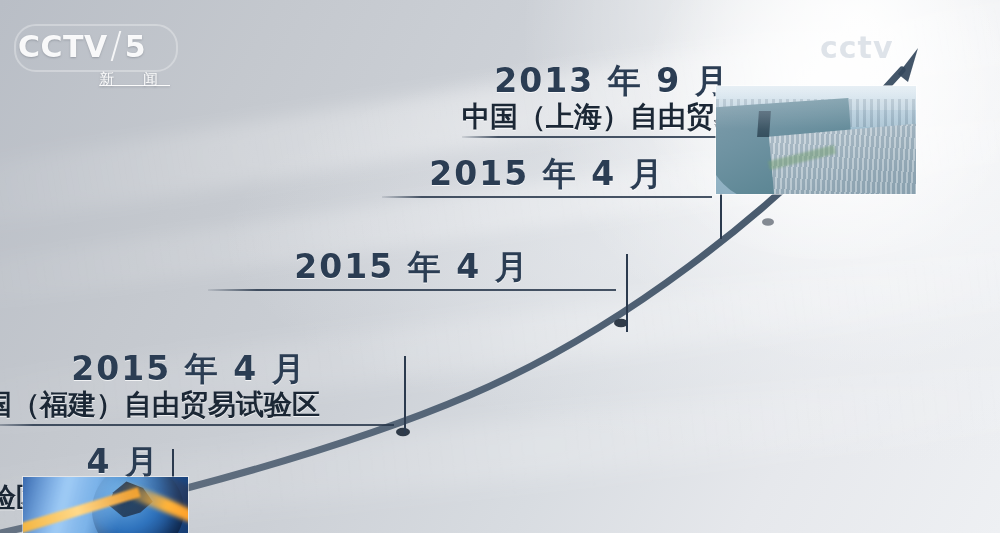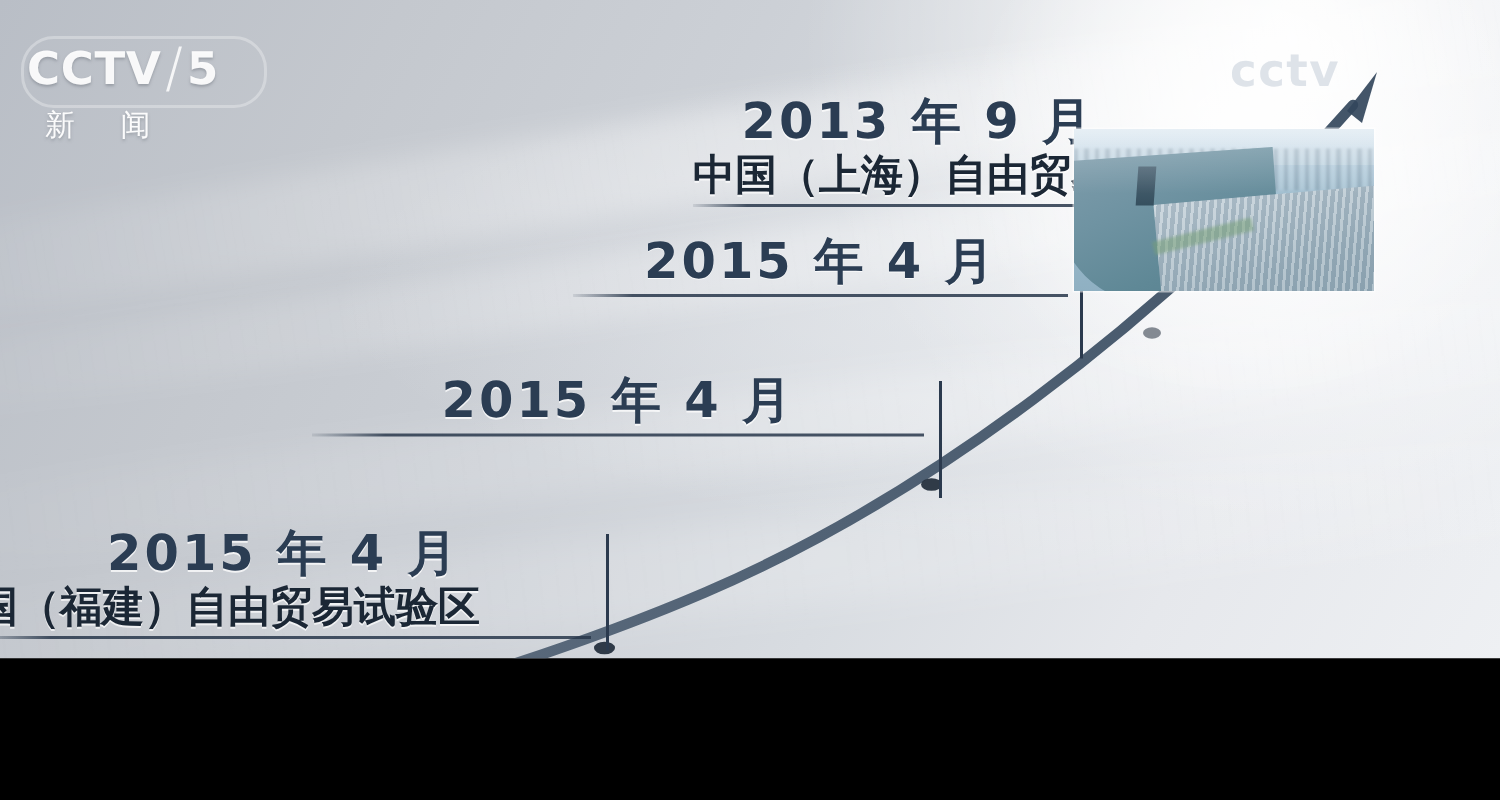--- a/index.html
+++ b/index.html
@@ -1,19 +1,19 @@
 <!DOCTYPE html>
 <html><head>
 <meta charset="utf-8">
 <title>CCTV-13 Free Trade Zone Timeline</title>
 <style>
   html,body{margin:0;padding:0;background:#000;}
   #stage{
     position:relative;
-    width:1000px;height:439px;
+    width:1000px;height:533px;
     overflow:hidden;
     font-family:"DejaVu Sans","Liberation Sans",sans-serif;
     background:
       radial-gradient(circle at 86% 6%, rgba(255,255,255,0.95) 0%, rgba(255,255,255,0.0) 34%),
       radial-gradient(ellipse at 100% 45%, #eef0f3 0%, rgba(238,240,243,0) 55%),
       linear-gradient(118deg, #b9bec6 0%, #c4c8ce 22%, #ccd0d6 42%, #d8dce1 62%, #e6e8ec 80%, #eef0f3 100%);
   }
 
   
   .haze{position:absolute;pointer-events:none;}
@@ -48,24 +48,25 @@
   }
   #bug .num{
     font-weight:700;font-size:30px;color:rgba(255,255,255,.93);
     text-shadow:0 1px 2px rgba(120,126,134,.55);
   }
   #bug .capsule{
     position:absolute;left:-4px;top:-2px;width:160px;height:44px;
     border:2px solid rgba(255,255,255,.30);border-radius:22px;
   }
   #bug .row2{
-    margin-top:4px;text-align:left;width:152px;
-    font-size:20px;letter-spacing:12px;text-indent:12px;
+    margin-top:4px;text-align:right;width:152px;
+    font-size:15px;letter-spacing:12px;text-indent:12px;
     color:rgba(255,255,255,.95);
     text-shadow:0 1px 2px rgba(120,126,134,.5);
+    text-decoration:underline;
   }
 
   
   #watermark{
     position:absolute;left:820px;top:30px;
     font-size:30px;font-weight:700;letter-spacing:1px;
     color:rgba(150,165,185,.30);
     text-shadow:0 1px 1px rgba(255,255,255,.4);
     pointer-events:none;user-select:none;
   }

